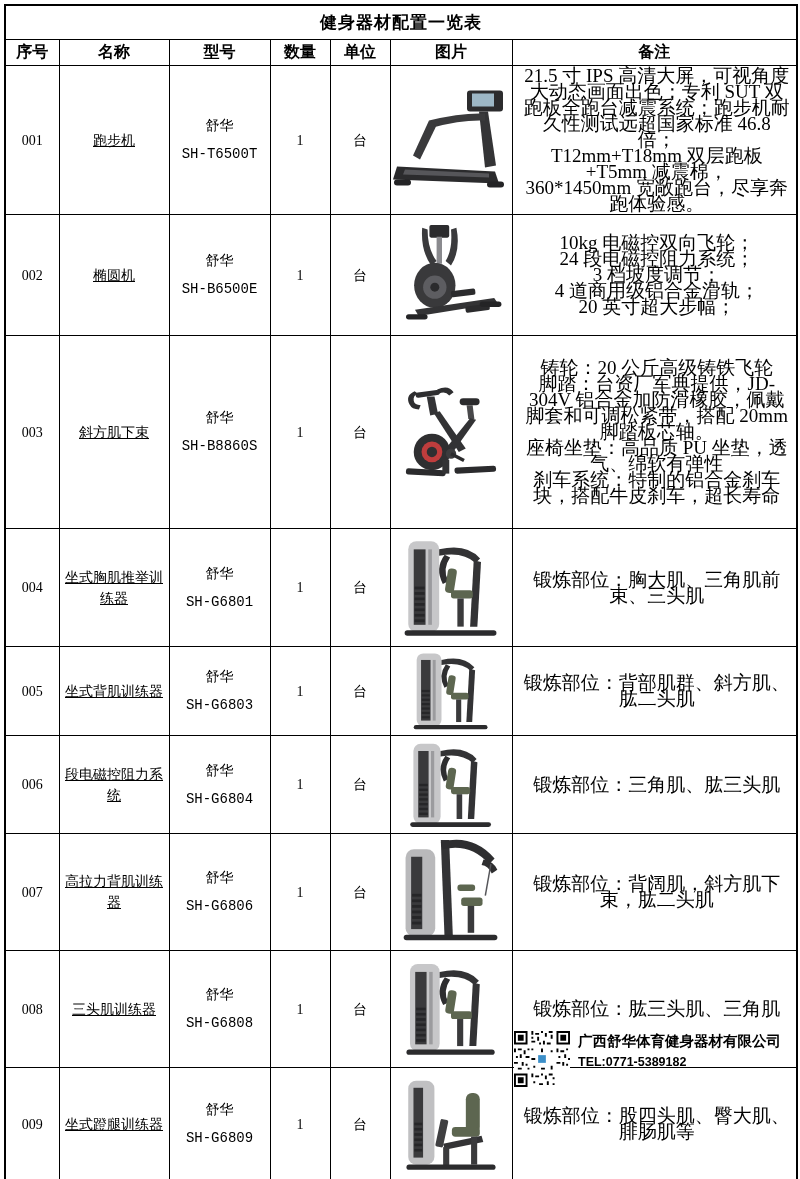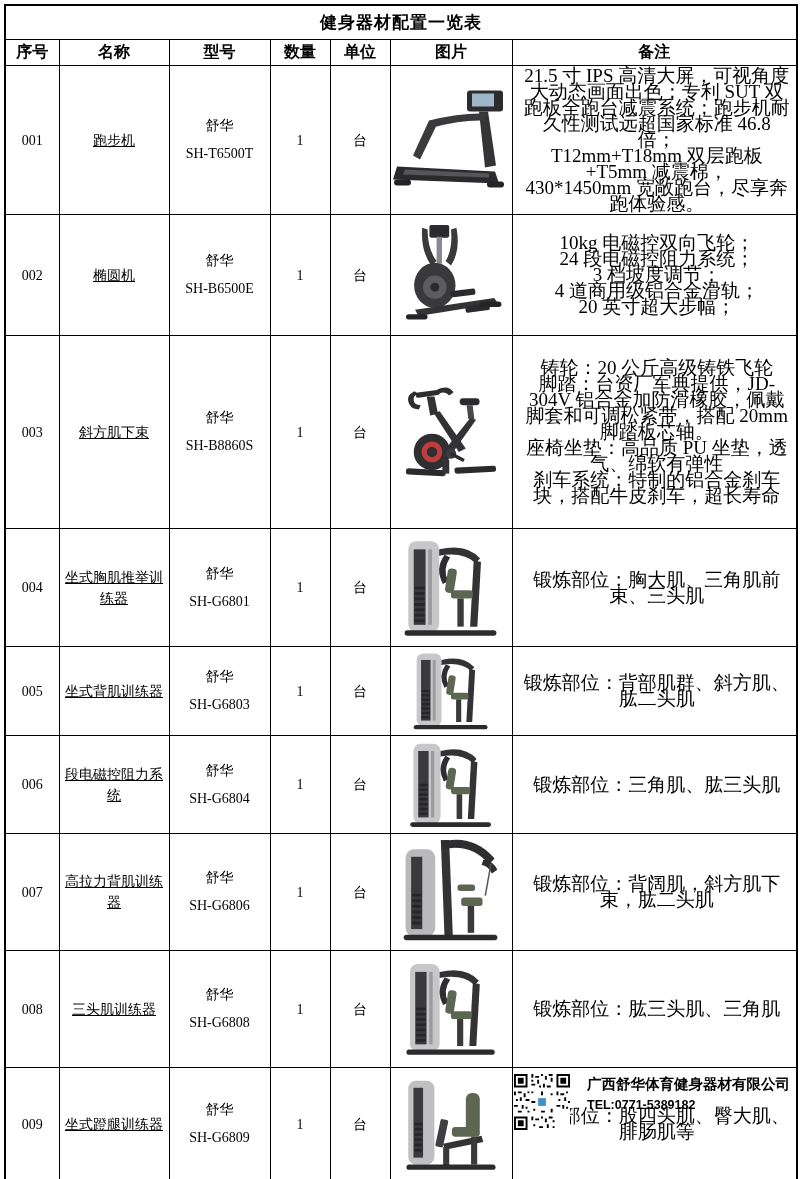--- a/index.html
+++ b/index.html
@@ -20,21 +20,21 @@
     font-size:17px;font-weight:bold;letter-spacing:1px;
   }
   .header-row th{
     height:25px;text-align:center;vertical-align:middle;
     font-size:16px;font-weight:bold;
   }
   .equip-table td{
     font-size:14px;text-align:center;vertical-align:middle;line-height:1.5;
   }
   .c-name{padding:0 7px;line-height:29px;text-decoration:underline;}
-  .c-model .model-line{line-height:28px;}
+  .c-model .model-line{line-height:28px;font-family:Liberation Mono, monospace;}
   .c-img{overflow:hidden;}
   .equip-img{display:block;margin:0 auto;}
   .c-remarks{text-align:left;}
   .remarks-content{
     display:flex;flex-direction:column;justify-content:center;
     height:100%;padding:2px 4px 2px 9px;box-sizing:border-box;
   }
   .remark-line{font-size:19px;line-height:16px;}
   
   tbody[data-name="equipment-table-body"] tr:nth-child(1){height:125px;}
@@ -52,22 +52,22 @@
   tbody tr:nth-child(3) .equip-img{width:104px;height:168px;}
   tbody tr:nth-child(4) .equip-img{width:100px;height:110px;}
   tbody tr:nth-child(5) .equip-img{width:92px;height:84px;}
   tbody tr:nth-child(6) .equip-img{width:92px;height:92px;}
   tbody tr:nth-child(7) .equip-img{width:102px;height:112px;}
   tbody tr:nth-child(8) .equip-img{width:96px;height:112px;}
   tbody tr:nth-child(9) .equip-img{width:96px;height:108px;}
 
   .watermark{
     position:absolute;left:514px;top:1031px;width:276px;
-    display:flex;align-items:flex-start;gap:17px;
-    font-family:"Liberation Sans","DejaVu Sans",sans-serif;font-weight:bold;margin-top:43px;
+    display:flex;align-items:flex-start;gap:8px;
+    font-family:"Liberation Sans","DejaVu Sans",sans-serif;font-weight:bold;
   }
   .qr{width:56px;height:56px;flex:0 0 56px;}
   .wm-text{display:flex;flex-direction:column;}
   .wm-company{font-size:14.5px;line-height:21px;white-space:nowrap;}
   .wm-line{font-size:12.5px;line-height:21px;white-space:nowrap;}
   .svg-defs{position:absolute;width:0;height:0;overflow:hidden;}
 </style>
 </head>
 <body>
 
@@ -109,21 +109,21 @@
       <td class="c-unit" data-name="unit-cell">台</td>
       <td class="c-img" data-name="equipment-photo-cell">
         <svg class="equip-img" data-name="equipment-photo" aria-hidden="true">
               <use href="#treadmill-icon"></use>
             </svg>
       </td>
       <td class="c-remarks" data-name="remarks-cell">
         <div class="remarks-content" data-name="remarks-cell-content">
               <div class="remark-line" data-name="remark-line">21.5 寸 IPS 高清大屏，可视角度大动态画面出色；专利 SUT 双跑板全跑台减震系统；跑步机耐久性测试远超国家标准 46.8 倍；</div>
               <div class="remark-line" data-name="remark-line">T12mm+T18mm 双层跑板+T5mm 减震棉，</div>
-              <div class="remark-line" data-name="remark-line">430*1450mm 宽敞跑台，尽享奔跑体验感。</div>
+              <div class="remark-line" data-name="remark-line">360*1450mm 宽敞跑台，尽享奔跑体验感。</div>
             </div>
       </td>
     </tr>
         <tr data-name="equipment-row">
       <td class="c-no" data-name="serial-number-cell">002</td>
       <td class="c-name" data-name="equipment-name-cell">椭圆机</td>
       <td class="c-model" data-name="model-cell">
         <div class="model-line" data-name="brand-name">舒华</div>
         <div class="model-line" data-name="model-number">SH-B6500E</div>
       </td>

